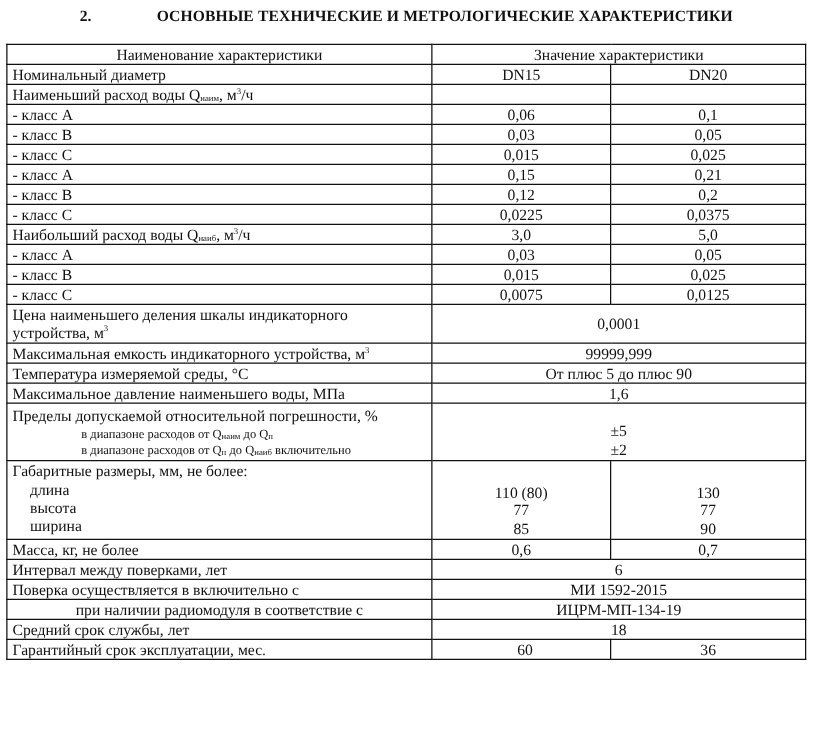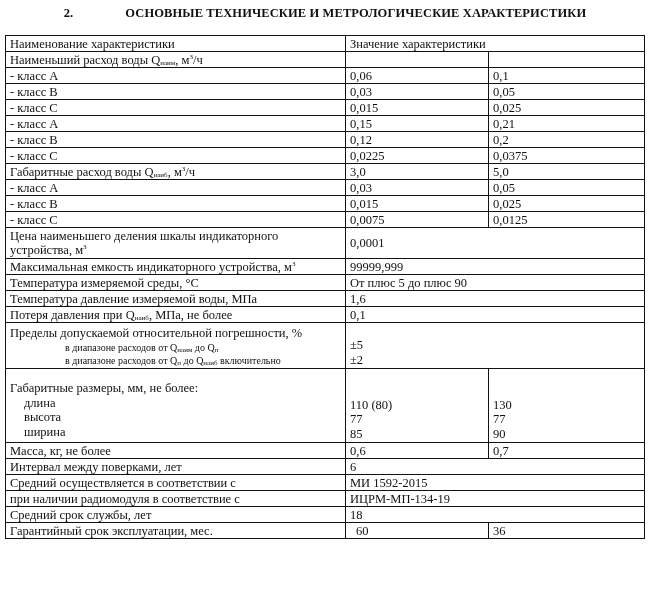--- a/index.html
+++ b/index.html
@@ -5,21 +5,21 @@
   html, body { margin: 0; padding: 0; background: #ffffff; }
   body { width: 650px; height: 600px; position: relative; overflow: hidden;
          font-family: "Liberation Serif", "DejaVu Serif", serif; color: #111; }
   .title { position: absolute; top: 6px; left: 0; width: 650px; text-align: center;
            font-weight: bold; font-size: 12.5px; letter-spacing: 0.1px; }
   .title .num { display: inline-block; margin-right: 52px; }
   table { position: absolute; left: 5px; top: 35px; width: 639px; border-collapse: collapse;
           table-layout: fixed; font-size: 12.5px; line-height: 14px; }
   td { border: 1px solid #111; padding: 0 4px; vertical-align: middle; height: 15px;
        white-space: nowrap; overflow: hidden; }
-  td.c { text-align: left; }
+  td.c { text-align: center; }
   td.name { text-align: left; }
   col.c1 { width: 340px; } col.c2 { width: 143px; } col.c3 { width: 156px; }
   sub { font-size: 7px; vertical-align: -1px; line-height: 0; }
   sup { font-size: 7px; vertical-align: 5px; line-height: 0; }
   .small { font-size: 10px; line-height: 13px; padding-left: 55px; display: block; }
   .indent { padding-left: 14px; display: block; }
   .ml { white-space: normal; line-height: 14px; }
   td.tall2 { height: 30px; }
   td.tall3 { height: 45px; }
   td.tall4 { height: 61px; }
@@ -35,20 +35,25 @@
 <table>
   <colgroup>
       <col class="c1">
       <col class="c2">
       <col class="c3">
     </colgroup>
   <tbody>
     <tr>
       <td class="c">Наименование характеристики</td>
       <td class="c" colspan="2">Значение характеристики</td>
+    </tr>
+    <tr>
+      <td class="name">Номинальный диаметр</td>
+      <td class="c">DN15</td>
+      <td class="c">DN20</td>
     </tr>
 
     <tr>
       <td class="name"><span>Наименьший расход воды Q</span><sub>наим</sub><span>, м</span><sup>3</sup><span>/ч</span></td>
       <td></td>
         <td></td>
     </tr>
     <tr>
       <td class="name">- класс А</td>
       <td class="c">0,06</td>
@@ -75,21 +80,21 @@
       <td class="c">0,12</td>
       <td class="c">0,2</td>
     </tr>
     <tr>
       <td class="name">- класс С</td>
       <td class="c">0,0225</td>
       <td class="c">0,0375</td>
     </tr>
 
     <tr>
-      <td class="name"><span>Габаритные расход воды Q</span><sub>наиб</sub><span>, м</span><sup>3</sup><span>/ч</span></td>
+      <td class="name"><span>Наибольший расход воды Q</span><sub>наиб</sub><span>, м</span><sup>3</sup><span>/ч</span></td>
       <td class="c">3,0</td>
       <td class="c">5,0</td>
     </tr>
 
     <tr>
       <td class="name">- класс А</td>
       <td class="c">0,03</td>
       <td class="c">0,05</td>
     </tr>
     <tr>
@@ -109,42 +114,38 @@
     </tr>
     <tr>
       <td class="name"><span>Максимальная емкость индикаторного устройства, м</span><sup>3</sup></td>
       <td class="c" colspan="2">99999,999</td>
     </tr>
     <tr>
       <td class="name">Температура измеряемой среды, °С</td>
       <td class="c" colspan="2">От плюс 5 до плюс 90</td>
     </tr>
     <tr>
-      <td class="name">Температура давление измеряемой воды, МПа</td>
+      <td class="name">Максимальное давление наименьшего воды, МПа</td>
       <td class="c" colspan="2">1,6</td>
-    </tr>
-    <tr>
-      <td class="name"><span>Потеря давления при Q</span><sub>наиб</sub><span>, МПа, не более</span></td>
-      <td class="c" colspan="2">0,1</td>
     </tr>
 
     <tr>
       <td class="name tall3">
         <span style="display:block;line-height:16px;">Пределы допускаемой относительной погрешности, %</span>
         <span class="small"><span>в диапазоне расходов от Q</span><sub>наим</sub><span> до Q</span><sub>п</sub></span>
         <span class="small"><span>в диапазоне расходов от Q</span><sub>п</sub><span> до Q</span><sub>наиб</sub><span> включительно</span></span>
       </td>
       <td class="c lines" colspan="2" style="vertical-align:bottom; padding-bottom:1px;">
         <span>±5</span>
         <span>±2</span>
       </td>
     </tr>
 
     <tr>
-      <td class="name tall4 lines" style="vertical-align:top; padding-top:12px;margin-left:32px;">
+      <td class="name tall4 lines" style="vertical-align:top; padding-top:1px;margin-left:32px;">
         <span>Габаритные размеры, мм, не более:</span>
         <span class="indent">длина</span>
         <span class="indent">высота</span>
         <span class="indent">ширина</span>
       </td>
       <td class="c lines" style="vertical-align:bottom; padding-bottom:1px;">
         <span>110 (80)</span>
         <span>77</span>
         <span>85</span>
       </td>
@@ -158,21 +159,21 @@
     <tr>
       <td class="name">Масса, кг, не более</td>
       <td class="c">0,6</td>
       <td class="c">0,7</td>
     </tr>
     <tr>
       <td class="name">Интервал между поверками, лет</td>
       <td class="c" colspan="2">6</td>
     </tr>
     <tr>
-      <td class="name">Средний осуществляется в соответствии с</td>
+      <td class="name">Поверка осуществляется в включительно с</td>
       <td class="c" colspan="2">МИ 1592-2015</td>
     </tr>
     <tr>
       <td class="c">при наличии радиомодуля в соответствие с</td>
       <td class="c" colspan="2">ИЦРМ-МП-134-19</td>
     </tr>
     <tr>
       <td class="name">Средний срок службы, лет</td>
       <td class="c" colspan="2">18</td>
     </tr>

